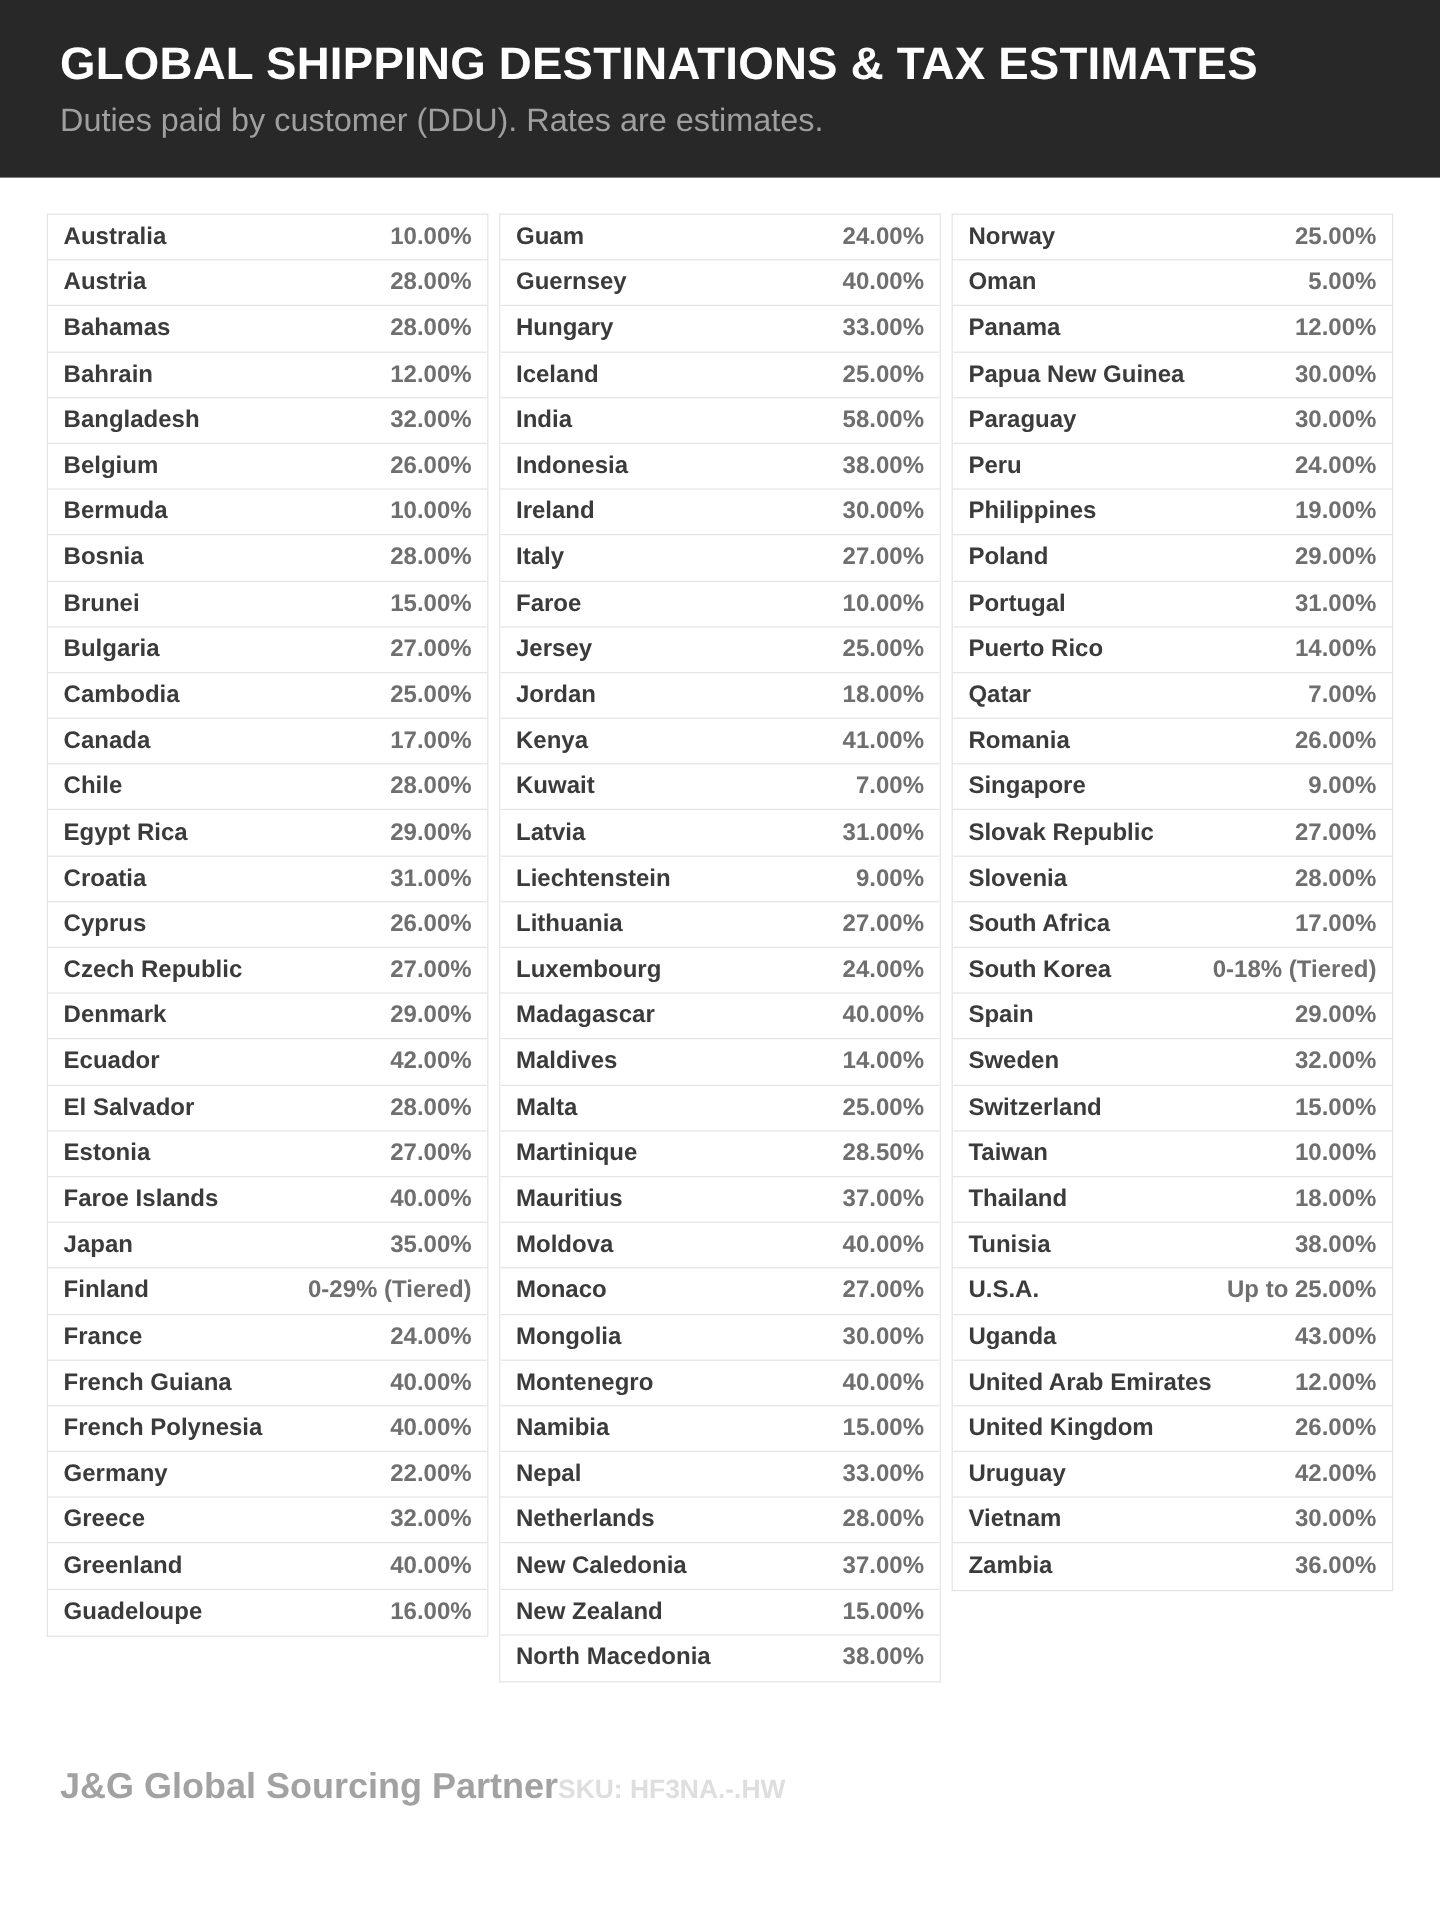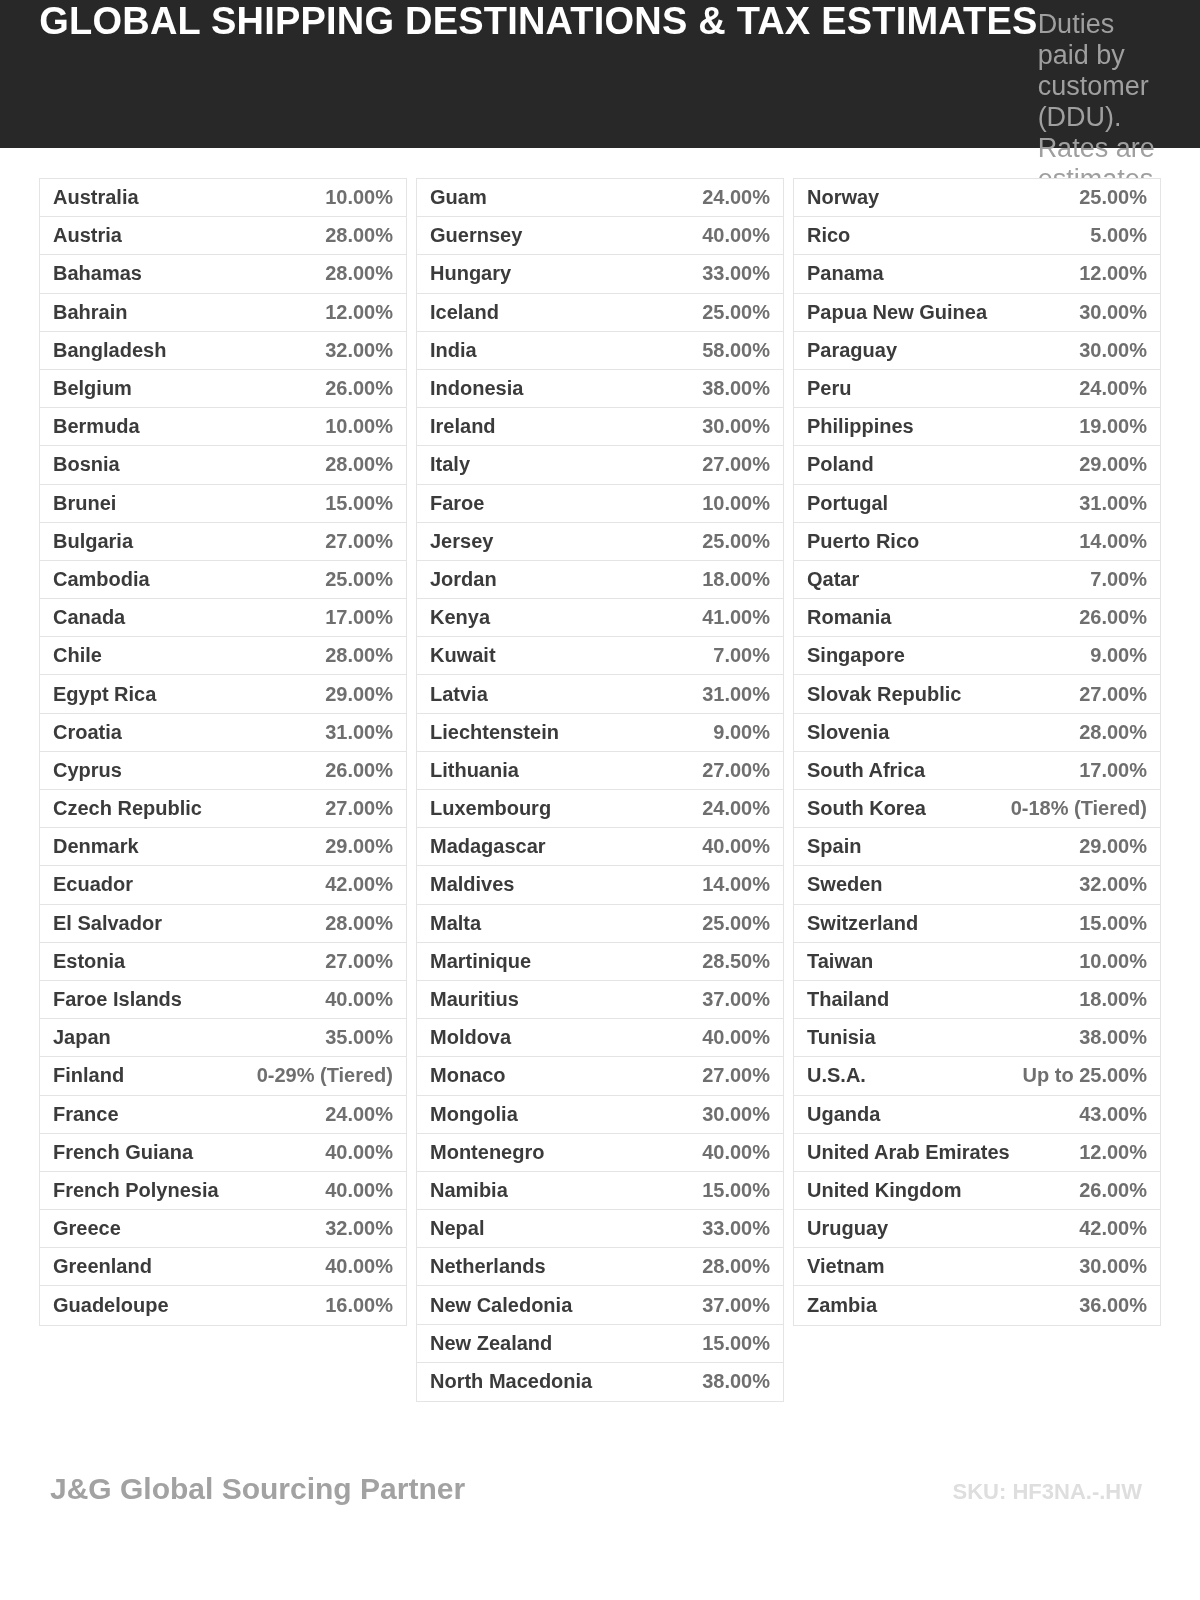--- a/index.html
+++ b/index.html
@@ -9,21 +9,21 @@
     height: 1600px;
     background: #ffffff;
     font-family: "Liberation Sans", sans-serif;
     overflow: hidden;
   }
   .header {
     background: #282828;
     height: 148px;
     padding: 0 50px;
     display: flex;
-    flex-direction: row;
+    flex-direction: column;
     justify-content: center;
   }
   .title {
     color: #ffffff;
     font-size: 38px;
     font-weight: bold;
     letter-spacing: 0.2px;
     white-space: nowrap;
   }
   .subtitle {
@@ -61,21 +61,21 @@
   }
   .rate {
     color: #6f6f6f;
     font-weight: bold;
     font-size: 20px;
     white-space: nowrap;
     margin-left: 10px;
   }
   .footer {
     display: flex;
-    justify-content: space-between;
+    justify-content: flex-start;
     align-items: baseline;
     padding: 0 58px 0 50px;
     margin-top: 70px;
   }
   .brand {
     color: #a2a2a2;
     font-size: 30px;
     font-weight: bold;
   }
   .sku {
@@ -196,20 +196,24 @@
       </div>
       <div class="row">
         <span class="country">French Guiana</span>
         <span class="rate">40.00%</span>
       </div>
       <div class="row">
         <span class="country">French Polynesia</span>
         <span class="rate">40.00%</span>
       </div>
       <div class="row">
+        <span class="country">Germany</span>
+        <span class="rate">22.00%</span>
+      </div>
+      <div class="row">
         <span class="country">Greece</span>
         <span class="rate">32.00%</span>
       </div>
       <div class="row">
         <span class="country">Greenland</span>
         <span class="rate">40.00%</span>
       </div>
       <div class="row">
         <span class="country">Guadeloupe</span>
         <span class="rate">16.00%</span>
@@ -344,21 +348,21 @@
         <span class="country">North Macedonia</span>
         <span class="rate">38.00%</span>
       </div>
     </div>
   <div class="col">
       <div class="row">
         <span class="country">Norway</span>
         <span class="rate">25.00%</span>
       </div>
       <div class="row">
-        <span class="country">Rico</span>
+        <span class="country">Oman</span>
         <span class="rate">5.00%</span>
       </div>
       <div class="row">
         <span class="country">Panama</span>
         <span class="rate">12.00%</span>
       </div>
       <div class="row">
         <span class="country">Papua New Guinea</span>
         <span class="rate">30.00%</span>
       </div>

